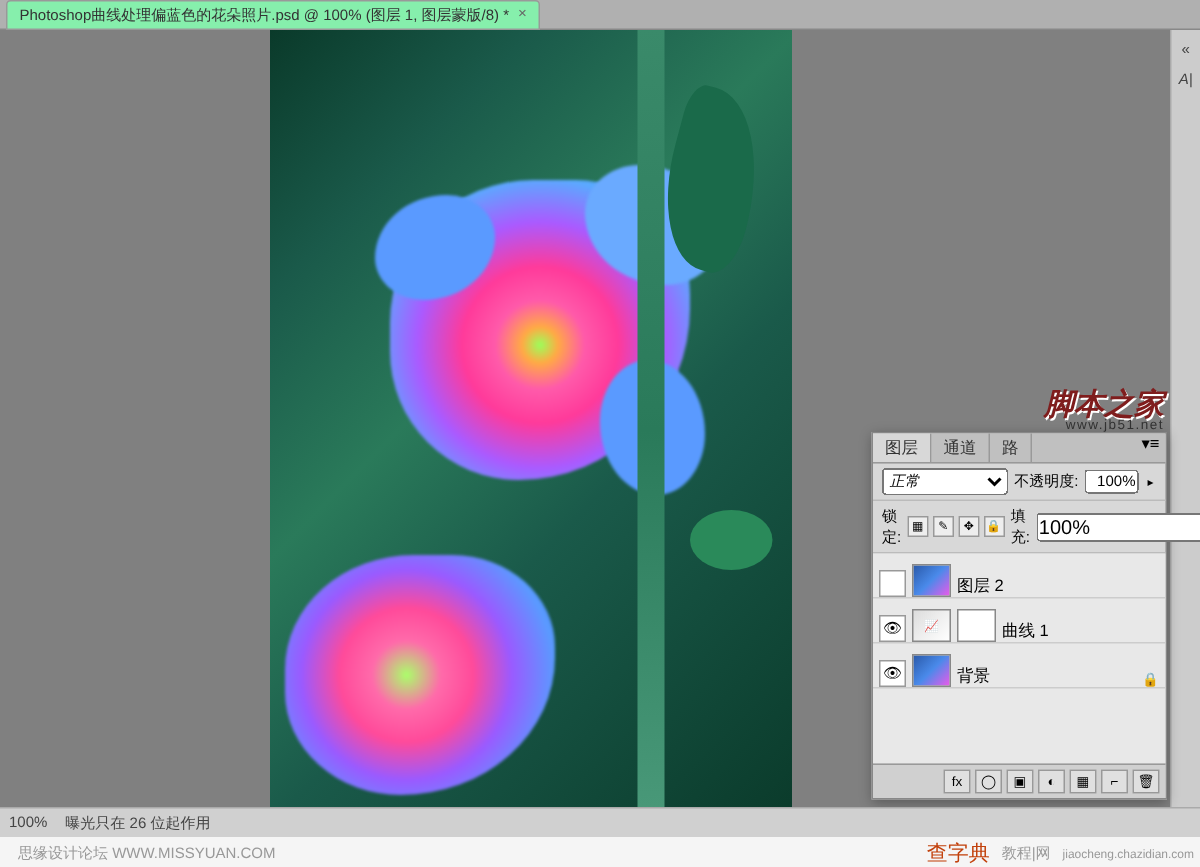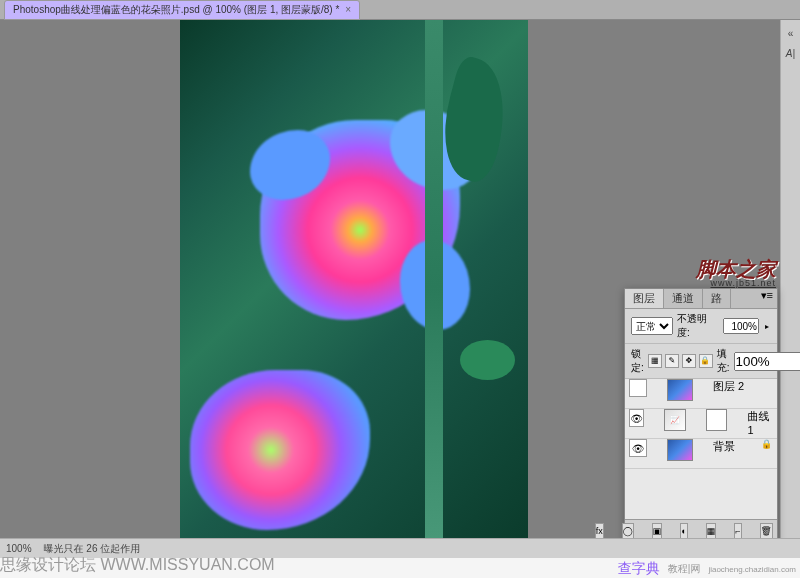--- a/index.html
+++ b/index.html
@@ -1,62 +1,62 @@
 <!DOCTYPE html>
 <html><head>
   <meta charset="utf-8">
   <style>
     * { margin: 0; padding: 0; box-sizing: border-box; }
     body { width: 800px; height: 578px; background: #f5f5f5; font-family: "Microsoft YaHei", Arial, sans-serif; font-size: 11px; overflow: hidden; position: relative; }
     
     .tab-bar { height: 20px; background: #b0b0b0; display: flex; align-items: center; padding: 0 4px; border-bottom: 1px solid #888; }
-    .tab { background: #c4b5fd; padding: 2px 8px; border: 1px solid #999; border-radius: 3px 3px 0 0; font-size: 10px; color: #333; display: flex; align-items: center; gap: 6px; }
+    .tab { background: #86efac; padding: 2px 8px; border: 1px solid #999; border-radius: 3px 3px 0 0; font-size: 10px; color: #333; display: flex; align-items: center; gap: 6px; }
     .tab-close { cursor: pointer; color: #666; }
     
     .main-area { display: flex; height: 538px; }
     .canvas-area { flex: 1; background: #999; position: relative; display: flex; justify-content: center; align-items: center; }
     .canvas-bg { width: 100%; height: 100%; background: #808080; position: relative; }
     .document-image { position: absolute; left: 180px; top: 0; width: 348px; height: 534px; background: linear-gradient(135deg, #0a3a2a 0%, #1a5a4a 20%, #2a7a5a 40%, #1a5a4a 60%, #0a3a2a 100%); overflow: hidden; }
     
     .flower1 { position: absolute; top: 80px; left: 60px; width: 240px; height: 240px; }
     .flower2 { position: absolute; top: 340px; left: 0px; width: 200px; height: 180px; }
     .petal { position: absolute; border-radius: 50% 40% 60% 45%; filter: blur(1px); }
     
     .right-sidebar { width: 20px; background: #ccc; border-left: 1px solid #aaa; display: flex; flex-direction: column; align-items: center; padding-top: 4px; }
     .sidebar-icon { width: 16px; height: 16px; margin: 2px 0; font-size: 10px; text-align: center; line-height: 16px; color: #444; }
     
-    .layers-panel { position: absolute; right: 22px; top: 288px; width: 154px; background: #d8d8d8; border: 1px solid #888; box-shadow: 0 2px 8px rgba(0,0,0,0.3); }
+    .layers-panel { position: absolute; right: 22px; top: 288px; width: 197px; background: #d8d8d8; border: 1px solid #888; box-shadow: 0 2px 8px rgba(0,0,0,0.3); }
     .panel-tabs { display: flex; background: #c0c0c0; border-bottom: 1px solid #999; height: 20px; }
     .panel-tab { padding: 2px 8px; font-size: 11px; color: #333; border-right: 1px solid #999; }
     .panel-tab.active { background: #d8d8d8; }
     .panel-controls { display: flex; align-items: center; padding: 3px 6px; border-bottom: 1px solid #bbb; gap: 4px; font-size: 10px; }
-    .panel-controls select { flex: 1; font-size: 10px; height: 18px; }
+    .panel-controls select { flex: 1; font-size: 10px; height: 18px; font-style: italic; }
     .panel-controls input { width: 36px; font-size: 10px; height: 16px; text-align: right; }
     .lock-row { display: flex; align-items: center; padding: 3px 6px; border-bottom: 1px solid #bbb; gap: 4px; font-size: 10px; }
     .lock-icons { display: flex; gap: 3px; }
     .lock-icon { width: 14px; height: 14px; border: 1px solid #999; background: #eee; font-size: 8px; text-align: center; line-height: 12px; }
     
     .layer-list { background: #e8e8e8; min-height: 140px; }
-    .layer-row { display: flex; align-items: flex-start; height: 30px; border-bottom: 1px solid #ccc; padding: 0 4px; gap: 20px; }
+    .layer-row { display: flex; align-items: flex-end; height: 30px; border-bottom: 1px solid #ccc; padding: 0 4px; gap: 4px; }
     .layer-row.selected { background: #4a6fd8; color: #fff; }
     .vis-toggle { width: 18px; height: 18px; border: 1px solid #999; background: #fff; display: flex; align-items: center; justify-content: center; font-size: 10px; }
     .layer-thumb { width: 26px; height: 22px; border: 1px solid #888; background: linear-gradient(135deg, #2a5aaa, #4a8aea 50%, #ea5aea); }
     .layer-thumb.curves { background: linear-gradient(135deg, #ddd, #fff); display: flex; align-items: center; justify-content: center; font-size: 8px; }
     .layer-thumb.mask { background: #fff; position: relative; }
     .layer-thumb.mask::after { content: ''; position: absolute; left: 2px; top: 2px; width: 10px; height: 18px; background: #000; }
     .layer-name { font-size: 11px; }
     
-    .panel-footer { display: flex; justify-content: flex-end; padding: 3px 4px; gap: 18px; background: #d0d0d0; border-top: 1px solid #999; }
+    .panel-footer { display: flex; justify-content: flex-end; padding: 3px 4px; gap: 3px; background: #d0d0d0; border-top: 1px solid #999; }
     .footer-btn { width: 18px; height: 16px; border: 1px solid #999; background: #e0e0e0; font-size: 9px; text-align: center; line-height: 14px; }
     
     .status-bar { position: absolute; bottom: 20px; left: 0; height: 20px; background: #d0d0d0; border-top: 1px solid #aaa; display: flex; align-items: center; padding: 0 6px; gap: 12px; font-size: 10px; color: #444; width: 100%; }
     
     .watermark1 { position: absolute; right: 24px; top: 256px; font-size: 20px; font-weight: bold; color: #7f1d1d; text-shadow: 1px 1px 0 #fff; font-style: italic; }
-    .watermark1-sub { position: absolute; right: 24px; top: 278px; font-size: 9px; color: #333; letter-spacing: 1px; text-decoration: underline; }
-    .watermark2 { position: absolute; bottom: 2px; left: 0; font-size: 16px; color: #999; }
+    .watermark1-sub { position: absolute; right: 24px; top: 278px; font-size: 9px; color: #333; letter-spacing: 1px; }
+    .watermark2 { position: absolute; bottom: 2px; left: 12px; font-size: 10px; color: #999; }
     .watermark3 { position: absolute; bottom: 0; right: 4px; font-size: 10px; color: #999; display: flex; align-items: center; gap: 8px; }
     .panel-menu { margin-left: auto; padding: 0 4px; cursor: pointer; }
     .opacity-arrow { font-size: 8px; padding: 0 2px; }
   </style>
 </head>
 <body>
 
 <div class="tab-bar">
   <div class="tab">
     <span>Photoshop曲线处理偏蓝色的花朵照片.psd @ 100% (图层 1, 图层蒙版/8) *</span>
@@ -147,16 +147,16 @@
   </div>
 </div>
 
 <div class="status-bar">
   <span>100%</span>
   <span>曝光只在 26 位起作用</span>
 </div>
 
 <div class="watermark2">思缘设计论坛  WWW.MISSYUAN.COM</div>
 <div class="watermark3">
-  <span style="font-size:14px;color:#8b5cf6;text-align:center;">查字典</span>
+  <span style="font-size:14px;color:#c2410c;text-align:center;">查字典</span>
   <span>教程|网</span>
   <span style="font-size:8px;">jiaocheng.chazidian.com</span>
 </div>
 
 </body></html>

